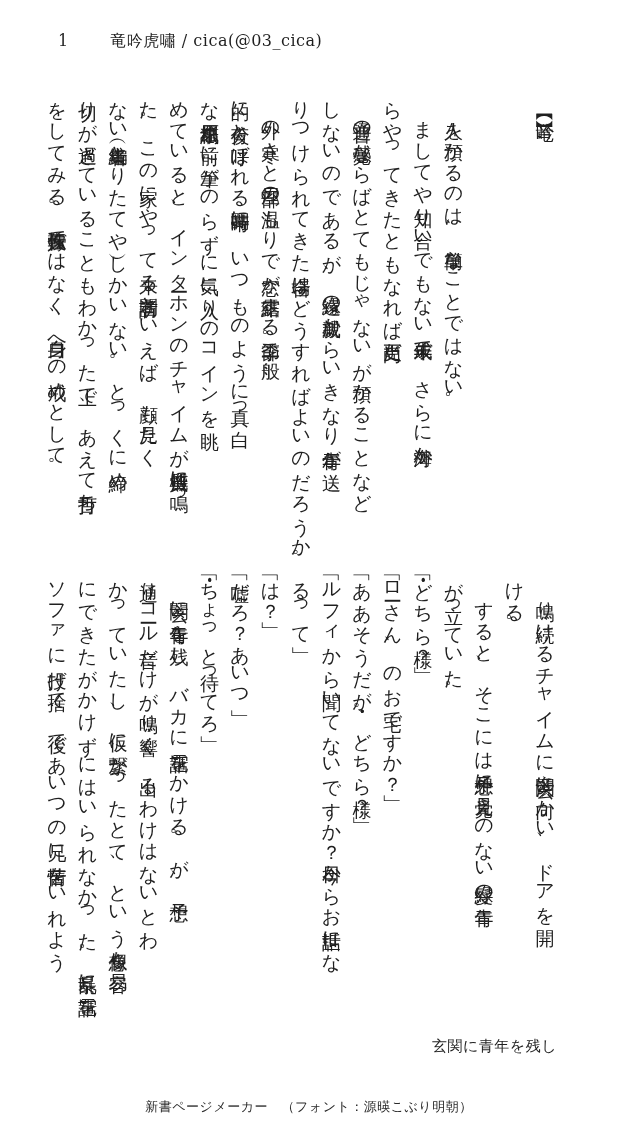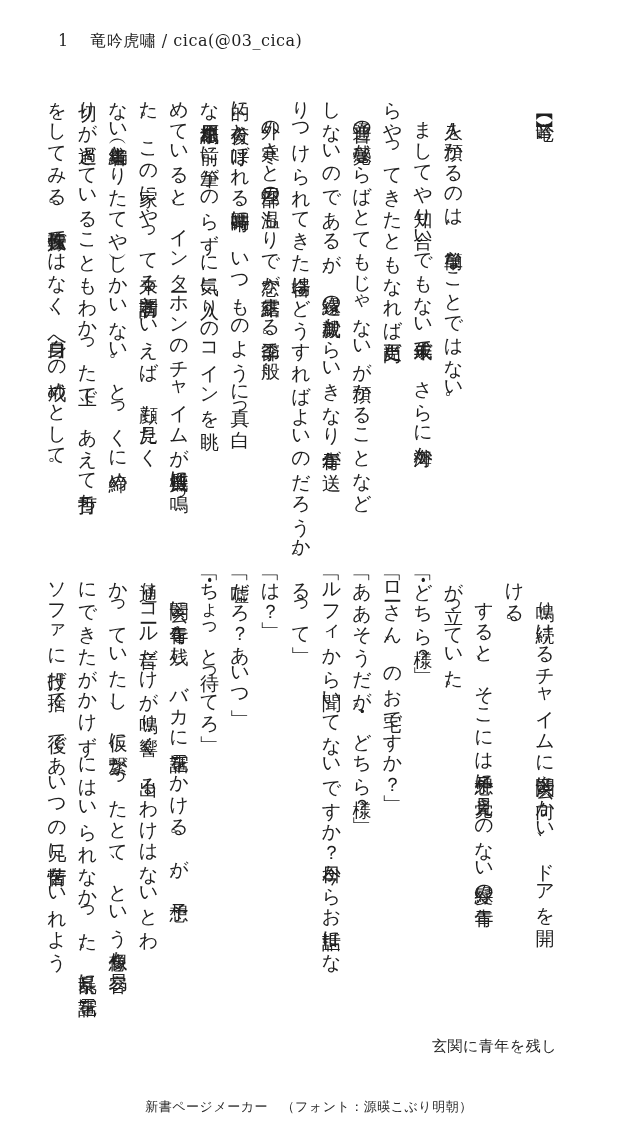--- a/index.html
+++ b/index.html
@@ -23,21 +23,21 @@
     left: 58px;
     font-size: 16px;
     letter-spacing: 0.5px;
     white-space: nowrap;
   }
   .page-header .page-number {
     display: inline-block;
   }
   .page-header .work-title {
     display: inline-block;
-    margin-left: 16px;
+    margin-left: 36px;
   }
   .vtext {
     position: absolute;
     right: 57px;
     width: 522px;
     height: 486px;
     writing-mode: vertical-rl;
     -webkit-writing-mode: vertical-rl;
     text-orientation: mixed;
     font-size: 19px;

